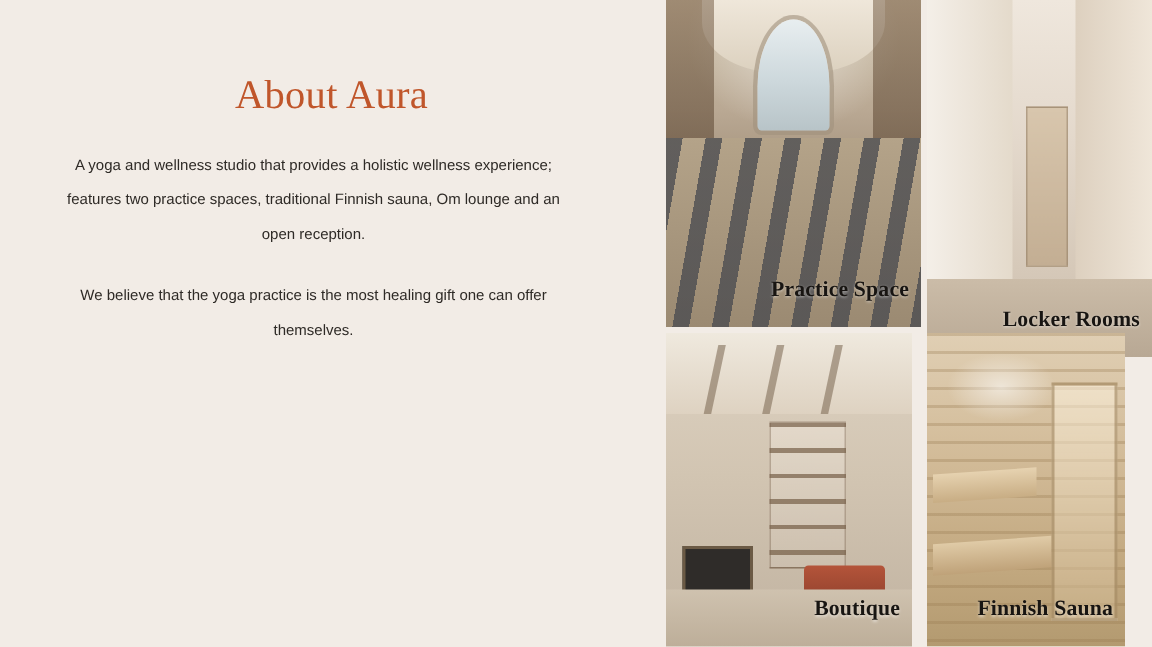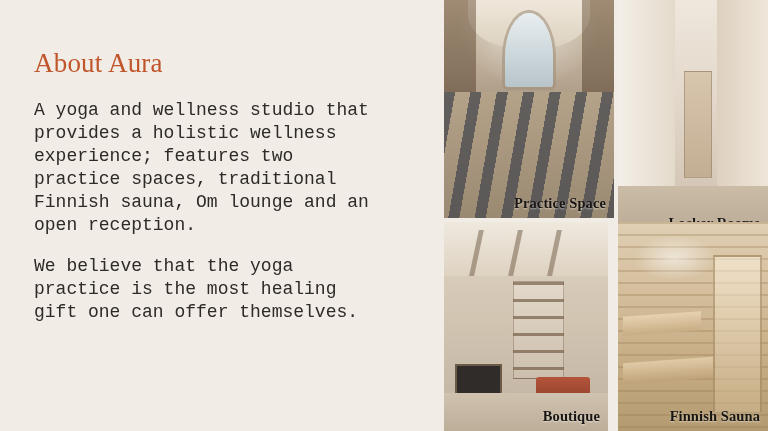--- a/index.html
+++ b/index.html
@@ -21,32 +21,33 @@
     display: block;
   }
   .left-col {
     position: absolute;
     left: 0;
     top: 0;
     width: 444px;
     height: 307px;
     box-sizing: border-box;
     padding: 40px 36px 0 34px;
+    text-align: center;
   }
   .title {
     font-family: "Liberation Serif", serif;
     font-size: 27px;
     color: #c0562b;
     margin: 8px 0 20px 0;
     letter-spacing: 0.2px;
     font-weight: normal;
   }
   .para {
-    font-family: Liberation Mono, monospace;
-    font-size: 18px;
+    font-family: Liberation Sans, sans-serif;
+    font-size: 10px;
     line-height: 23px;
     color: #2e2a26;
     margin: 0 0 18px 0;
     max-width: 350px;
   }
   .para:last-child {
     margin-bottom: 0;
   }
   .grid {
     position: absolute;
@@ -62,35 +63,35 @@
   .cell .photo {
     position: absolute;
     left: 0;
     top: 0;
     width: 100%;
     height: 100%;
   }
   .caption {
     position: absolute;
     right: 8px;
-    bottom: 6px;
+    bottom: 16px;
     font-family: "Liberation Serif", serif;
     font-weight: bold;
     font-size: 14.5px;
     color: #181512;
     text-shadow: 0 1px 2px rgba(255,255,255,0.55);
     letter-spacing: 0.1px;
     white-space: nowrap;
   }
 
   
   .cell-practice { left: 0px;   top: 0px;   width: 170px; height: 218px; }
   .cell-locker   { left: 174px; top: 0px;   width: 150px; height: 238px; }
   .cell-boutique { left: 0px;   top: 222px; width: 164px; height: 209px; }
-  .cell-sauna    { left: 174px; top: 222px; width: 150px; height: 209px; }
+  .cell-sauna    { left: 174px; top: 222px; width: 132px; height: 209px; }
 
   
   .photo-practice {
     background:
       radial-gradient(ellipse 60% 40% at 50% 12%, rgba(255,255,255,0.55), rgba(255,255,255,0) 70%),
       linear-gradient(180deg, #cfbfa8 0%, #c3b49d 18%, #b9a893 34%, #9f8d77 58%, #8d7a64 100%);
   }
   .pr-arch {
     position: absolute;
     left: 36%;

